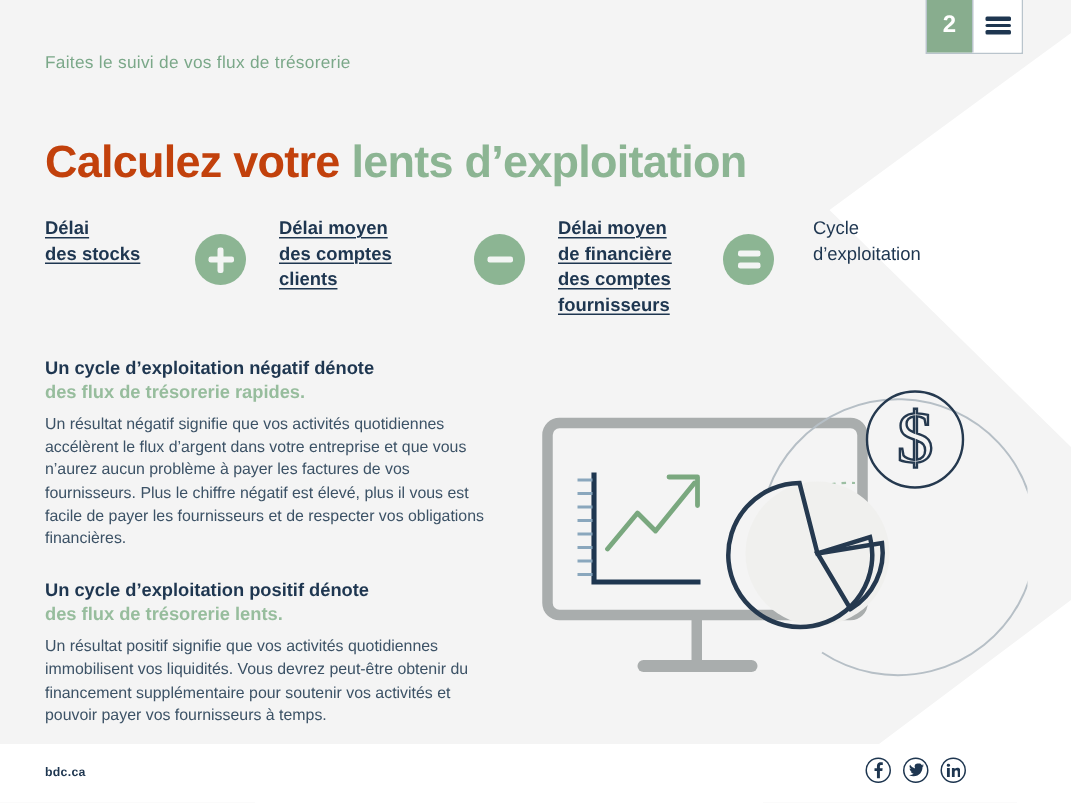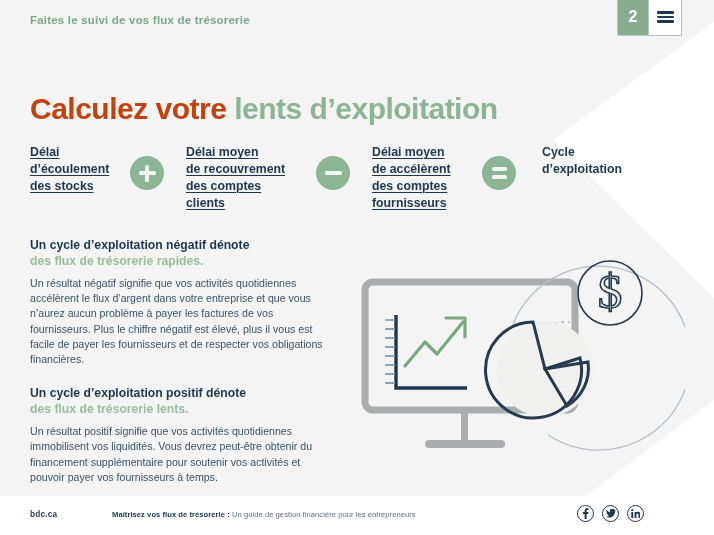--- a/index.html
+++ b/index.html
@@ -28,25 +28,25 @@
   }
   .bg-footer{
     position:absolute;
     left:0;top:496px;width:714px;height:39px;
     background:#ffffff;z-index:0;
   }
 
   
   .eyebrow{
     position:absolute;
-    left:30px;top:14px;
+    left:30px;top:36px;
     font-size:11.5px;
     letter-spacing:.2px;
     color:#7ba889;
-    font-weight:700;
+    font-weight:400;
     z-index:5;
   }
   .page-badge{
     position:absolute;
     right:32px;top:-2px;
     display:flex;
     align-items:stretch;
     height:36px;
     border:1px solid #b9c4cc;
     z-index:8;
@@ -98,21 +98,21 @@
     font-weight:700;
     line-height:17px;
     color:#1e3650;
   }
   .term .ln{
     display:block;
     text-decoration:underline;
     text-underline-offset:2px;
     text-decoration-thickness:1px;
   }
-  .term.plain .ln{text-decoration:none;font-weight:700;}
+  .term.plain .ln{text-decoration:none;font-weight:400;}
   .t1{width:100px;}
   .t2{width:130px;}
   .t3{width:110px;}
   .t4{width:120px;}
   .op{
     width:34px;height:34px;border-radius:50%;
     background:#8cb593;
     display:flex;align-items:center;justify-content:center;
     position:relative;
     flex:0 0 auto;
@@ -217,45 +217,43 @@
   </div>
 
   <div class="title">
     <span class="dark">Calculez votre </span><span class="green">lents d’exploitation</span>
   </div>
 
   <div class="formula">
 
     <div class="term t1">
       <span class="ln">Délai </span>
-      <span class="ln">d’écoulement</span>
       <span class="ln">des stocks</span>
     </div>
 
     <div class="op op-plus">
       <i class="bar h"></i>
         <i class="bar v"></i>
     </div>
     <div class="gap-a"></div>
 
     <div class="term t2">
       <span class="ln">Délai moyen</span>
-      <span class="ln">de recouvrement</span>
       <span class="ln">des comptes</span>
       <span class="ln">clients</span>
     </div>
 
     <div class="op op-minus">
       <i class="bar h"></i>
     </div>
     <div class="gap-a"></div>
 
     <div class="term t3">
       <span class="ln">Délai moyen</span>
-      <span class="ln">de accélèrent</span>
+      <span class="ln">de financière</span>
       <span class="ln">des comptes</span>
       <span class="ln">fournisseurs</span>
     </div>
 
     <div class="op op-equals">
       <i class="bar h top"></i>
         <i class="bar h bot"></i>
     </div>
     <div class="gap-b"></div>
 
@@ -318,23 +316,20 @@
     </g>
 
     <g>
       <circle cx="265" cy="41" r="32" fill="none" stroke="#25394f" stroke-width="1.6"></circle>
       <text x="265" y="56" text-anchor="middle" font-family="Liberation Serif, serif" font-size="49" fill="none" stroke="#25394f" stroke-width="1.6">$</text>
     </g>
   </svg>
 
   <div class="footer">
     <div class="bdc">bdc.ca</div>
-    <div class="cap">
-      <b>Maîtrisez vos flux de trésorerie :</b><span> Un guide de gestion financière pour les entrepreneurs</span>
-    </div>
     <div class="social">
       <div class="ic">
         <svg width="7" height="11" viewBox="0 0 7 11">
             <path d="M4.6 11V6H6.2l.25-1.9H4.6V2.9c0-.55.15-.92.94-.92h1V.28C6.36.25 5.76.2 5.07.2 3.62.2 2.63 1.08 2.63 2.7V4.1H1v1.9h1.63V11z" fill="#1e3650"></path>
           </svg>
       </div>
       <div class="ic">
         <svg width="10" height="9" viewBox="0 0 11 9">
             <path d="M11 1.07c-.4.18-.84.3-1.3.36.47-.28.83-.73 1-1.26-.44.26-.92.45-1.44.55A2.25 2.25 0 0 0 4.4 2.77c0 .18.02.35.06.51A6.4 6.4 0 0 1 .77.41a2.25 2.25 0 0 0 .7 3A2.2 2.2 0 0 1 .44 3.14v.03c0 1.09.77 2 1.8 2.21a2.3 2.3 0 0 1-1.01.04 2.26 2.26 0 0 0 2.1 1.57A4.5 4.5 0 0 1 0 7.94 6.38 6.38 0 0 0 3.46 8.9c4.15 0 6.42-3.44 6.42-6.42V2.2c.44-.32.82-.72 1.12-1.13z" fill="#1e3650"></path>
           </svg>

